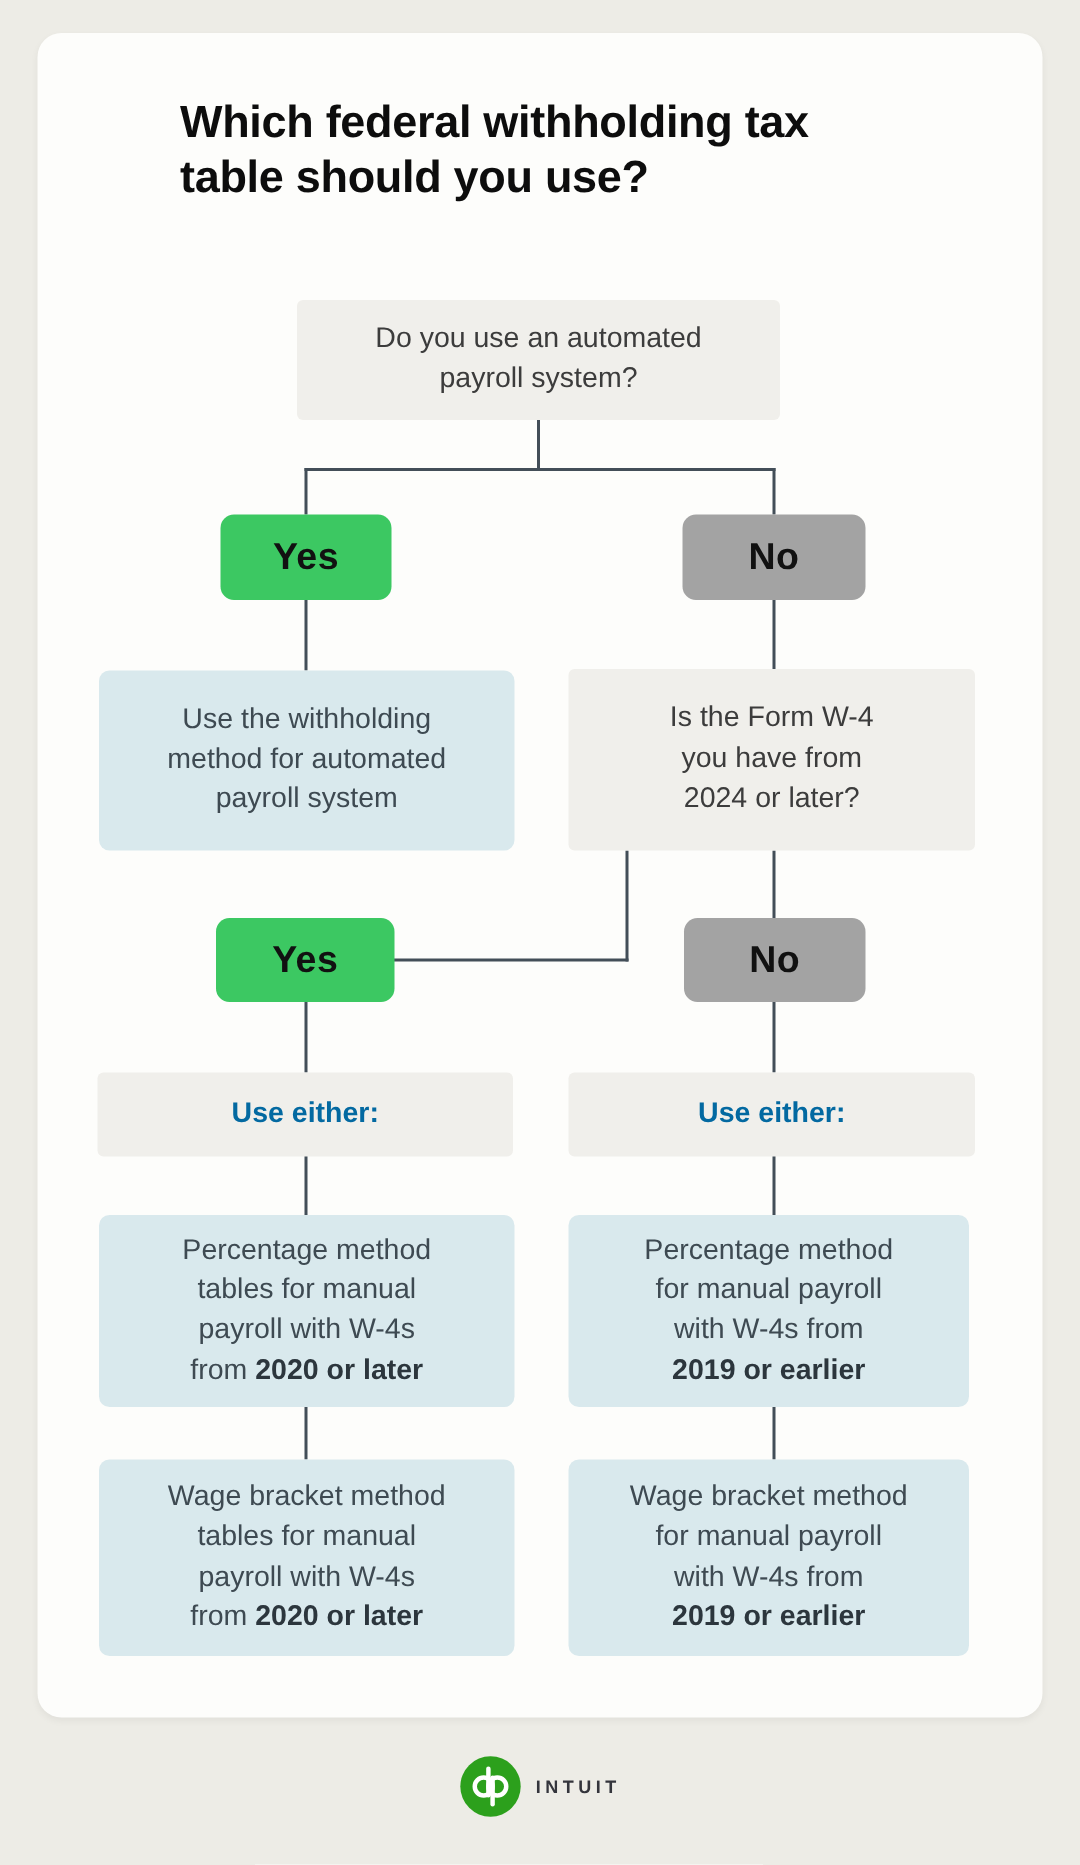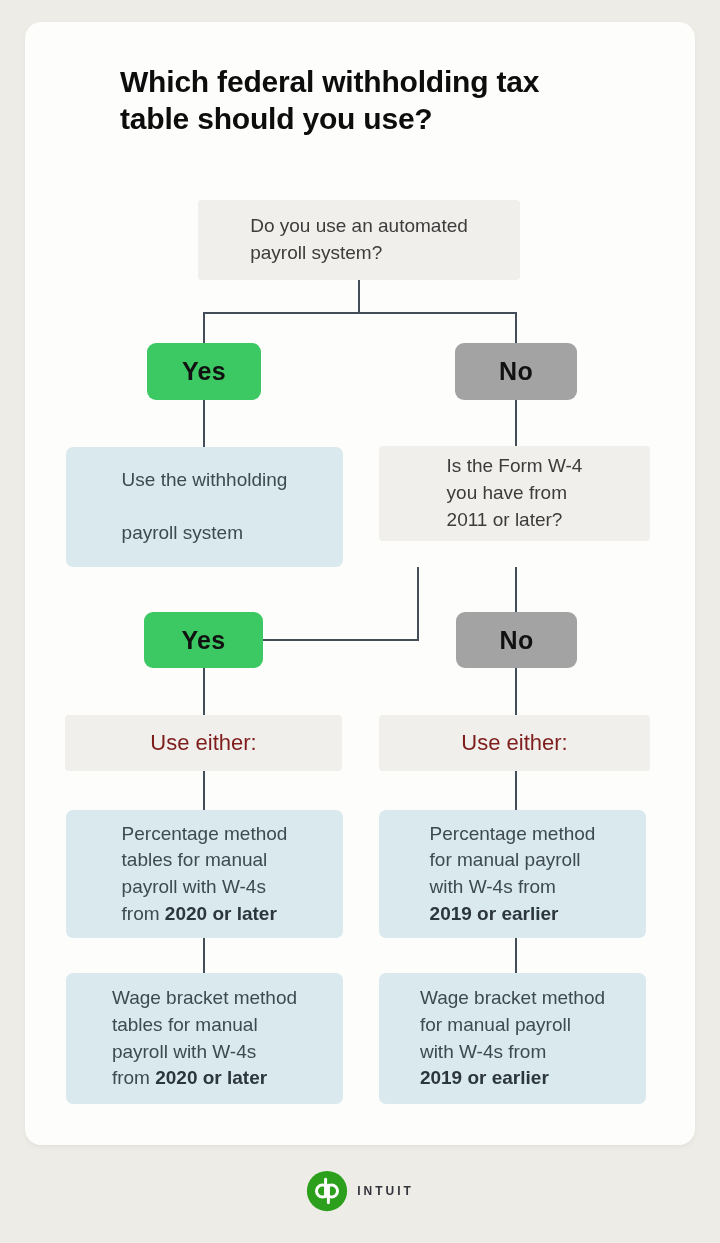--- a/index.html
+++ b/index.html
@@ -13,34 +13,34 @@
     background:#fdfdfb;border-radius:16px;
     box-shadow:0 2px 5px rgba(0,0,0,0.05);
   }
   .title{
     position:absolute;left:120px;top:64px;width:480px;
     text-align:left;font-size:30px;font-weight:bold;color:#0d0d0d;
     line-height:1.22;letter-spacing:-0.2px;
   }
   .box{
     position:absolute;display:flex;align-items:center;justify-content:center;
-    text-align:left;box-sizing:border-box;
+    text-align:center;box-sizing:border-box;
   }
   .gray{
     background:#f0efeb;border-radius:4px;color:#3c3c3c;
     font-size:19px;line-height:1.42;
   }
   .blue{
     background:#d9e9ed;border-radius:7px;color:#3e4a52;
     font-size:19px;line-height:1.4;
   }
   .blue b, .gray b{color:#2c363d;margin-top:44px;}
   .use-either{
-    background:#f0efeb;border-radius:4px;color:#7f1d1d;
-    font-weight:normal;font-size:22px;
+    background:#f0efeb;border-radius:4px;color:#0369a1;
+    font-weight:bold;font-size:19px;
   }
   .badge{
     border-radius:9px;color:#111;font-weight:bold;font-size:25px;
     letter-spacing:0.3px;
   }
   .badge.green{background:#3cc862;}
   .badge.orange{background:#a3a3a3;}
   .vline,.hline{position:absolute;background:#434e58;}
   .vline{width:2px;}
   .hline{height:2px;}
@@ -87,30 +87,30 @@
     <span>payroll system?</span>
   </div>
 </div>
 
 <div class="box badge green" style="left:147px;top:343px;width:114px;height:57px;">Yes</div>
 <div class="box badge orange" style="left:455px;top:343px;width:122px;height:57px;">No</div>
 
 <div class="box blue" style="left:66px;top:447px;width:277px;height:120px;">
   <div>
     <span>Use the withholding</span><br>
-    <br>
+    <span>method for automated</span><br>
     <span>payroll system</span>
   </div>
 </div>
 
-<div class="box gray" style="left:379px;top:446px;width:271px;height:95px;">
+<div class="box gray" style="left:379px;top:446px;width:271px;height:121px;">
   <div>
     <span>Is the Form W-4</span><br>
     <span>you have from</span><br>
-    <span>2011 or later?</span>
+    <span>2024 or later?</span>
   </div>
 </div>
 
 <div class="box badge green" style="left:144px;top:612px;width:119px;height:56px;">Yes</div>
 <div class="box badge orange" style="left:456px;top:612px;width:121px;height:56px;">No</div>
 
 <div class="box use-either" style="left:65px;top:715px;width:277px;height:56px;">Use either:</div>
 <div class="box use-either" style="left:379px;top:715px;width:271px;height:56px;">Use either:</div>
 
 <div class="box blue" style="left:66px;top:810px;width:277px;height:128px;">

